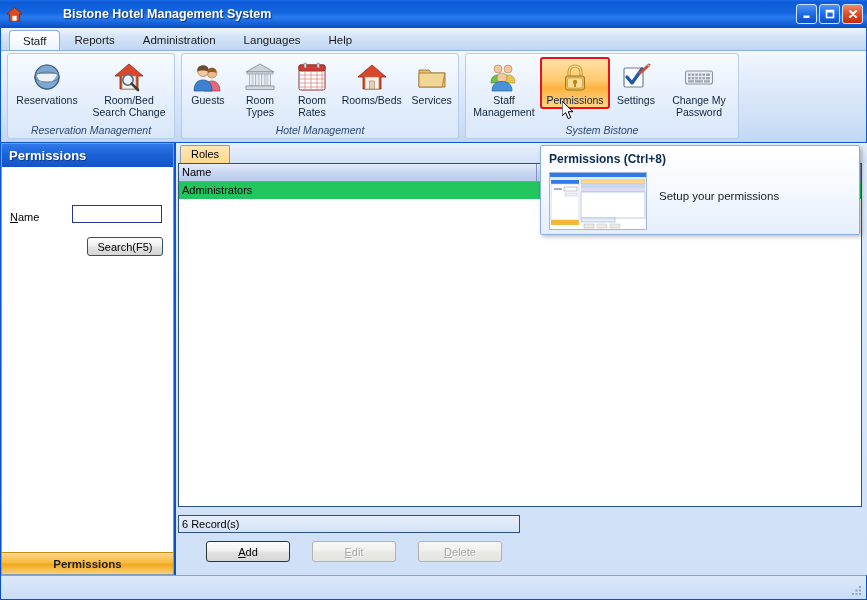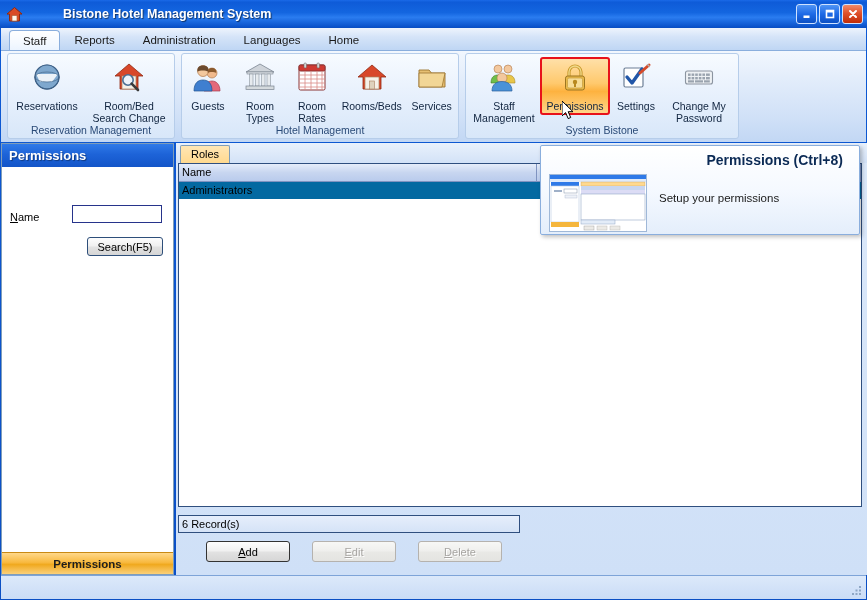--- a/index.html
+++ b/index.html
@@ -68,28 +68,28 @@
     position:absolute;top:2px;height:86px;
     background:linear-gradient(to bottom,#f7fbff 0%,#eaf2fd 40%,#d8e7f9 100%);
     border:1px solid #b6cdea;border-radius:3px;
     box-sizing:border-box;
   }
   .rgroup .gitems{
     display:flex;align-items:flex-start;height:64px;padding-top:3px;justify-content:center;
   }
   .rgroup .glabel{
     position:absolute;bottom:2px;left:0;right:0;text-align:center;
-    font-size:10.5px;color:#2a4a77;
+    font-size:10.5px;color:#2a4a77;font-style:italic;
   }
   .ritem{
     width:auto;min-width:52px;display:flex;flex-direction:column;align-items:center;
     padding:3px 4px 0 4px;cursor:default;border:1px solid transparent;border-radius:3px;
     box-sizing:border-box;
   }
-  .ritem .cap{font-size:10.5px;color:#10243f;text-align:center;line-height:11.5px;margin-top:8px;}
+  .ritem .cap{font-size:10.5px;color:#10243f;text-align:center;line-height:11.5px;margin-top:2px;}
   .ritem.sel{
     border:2px solid #e8121a;
     background:linear-gradient(to bottom,#ffe0a8 0%,#ffc96d 45%,#fdb23f 60%,#ffd68a 100%);
     padding:2px 3px 0 3px;
   }
   .ico{width:32px;height:32px;position:relative;flex:0 0 auto;}
 
   
   .sidepanel{
     position:absolute;left:1px;top:143px;width:173px;height:432px;
@@ -154,21 +154,21 @@
     background:linear-gradient(to bottom,#e6edfa 0%,#c8d6f0 50%,#b9cbec 100%);
     border-bottom:1px solid #7f93c0;
   }
   .gh{
     font-size:11px;color:#000;line-height:17px;padding-left:3px;
     border-right:1px solid #7f93c0;box-sizing:border-box;overflow:hidden;white-space:nowrap;
   }
   .gh.c1{width:358px;}
   .gh.c2{width:324px;}
   .grow{
-    display:flex;height:17px;background:#0369a1;border-bottom:1px solid #fff;gap:48px;
+    display:flex;height:17px;background:#22c55e;border-bottom:1px solid #fff;gap:48px;
   }
   .gc{font-size:11px;color:#000;line-height:17px;padding-left:3px;box-sizing:border-box;
      overflow:hidden;white-space:nowrap;}
   .gc.c1{width:358px;}
   .gc.c2{width:324px;}
   .statusbar{
     position:absolute;left:2px;top:372px;width:342px;height:18px;
     background:linear-gradient(to bottom,#e6eefb 0%,#d5e3f7 100%);
     border:1px solid #2f4f7f;box-sizing:border-box;
     font-size:11px;color:#000;line-height:16px;padding-left:3px;
@@ -190,21 +190,21 @@
   }
 
   
   .tooltip{
     position:absolute;left:540px;top:145px;width:320px;height:90px;
     background:linear-gradient(to bottom,#ffffff 0%,#f5f9ff 50%,#e4eefb 100%);
     border:1px solid #8aaedd;border-radius:2px;box-sizing:border-box;
     box-shadow:2px 2px 4px rgba(0,0,0,.25);
     z-index:50;
   }
-  .tt-title{font-weight:bold;font-size:14px;color:#0b2a55;padding:6px 16px 0 8px;text-align:right;}
+  .tt-title{font-weight:bold;font-size:12px;color:#0b2a55;padding:6px 16px 0 8px;}
   .tt-body{display:flex;align-items:flex-start;padding:6px 8px 0 8px;}
   .tt-thumb{
     width:96px;height:56px;background:#fff;border:1px solid #9fb8d8;position:relative;
     overflow:hidden;flex:0 0 auto;
   }
   .tt-desc{font-size:11.5px;color:#1a1a1a;margin-left:12px;margin-top:18px;}
 
   
   .cursor{position:absolute;left:562px;top:101px;width:14px;height:20px;z-index:60;}
 </style>
@@ -239,21 +239,21 @@
           </svg>
       </div>
     </div>
   </div>
 
   <div class="menubar">
     <div class="mtab active"><span>Staff</span></div>
     <div class="mtab"><span>Reports</span></div>
     <div class="mtab"><span>Administration</span></div>
     <div class="mtab"><span>Languages</span></div>
-    <div class="mtab"><span>Home</span></div>
+    <div class="mtab"><span>Help</span></div>
   </div>
 
   <div class="ribbon">
 
     <div class="rgroup" style="left:6px;width:168px;">
       <div class="gitems">
         <div class="ritem" style="width:76px">
           <span class="ico">
             <svg width="32" height="32" viewBox="0 0 32 32">
               <circle cx="16" cy="16" r="12" fill="#dfeaf5" stroke="#5c7a9b" stroke-width="1"></circle>

